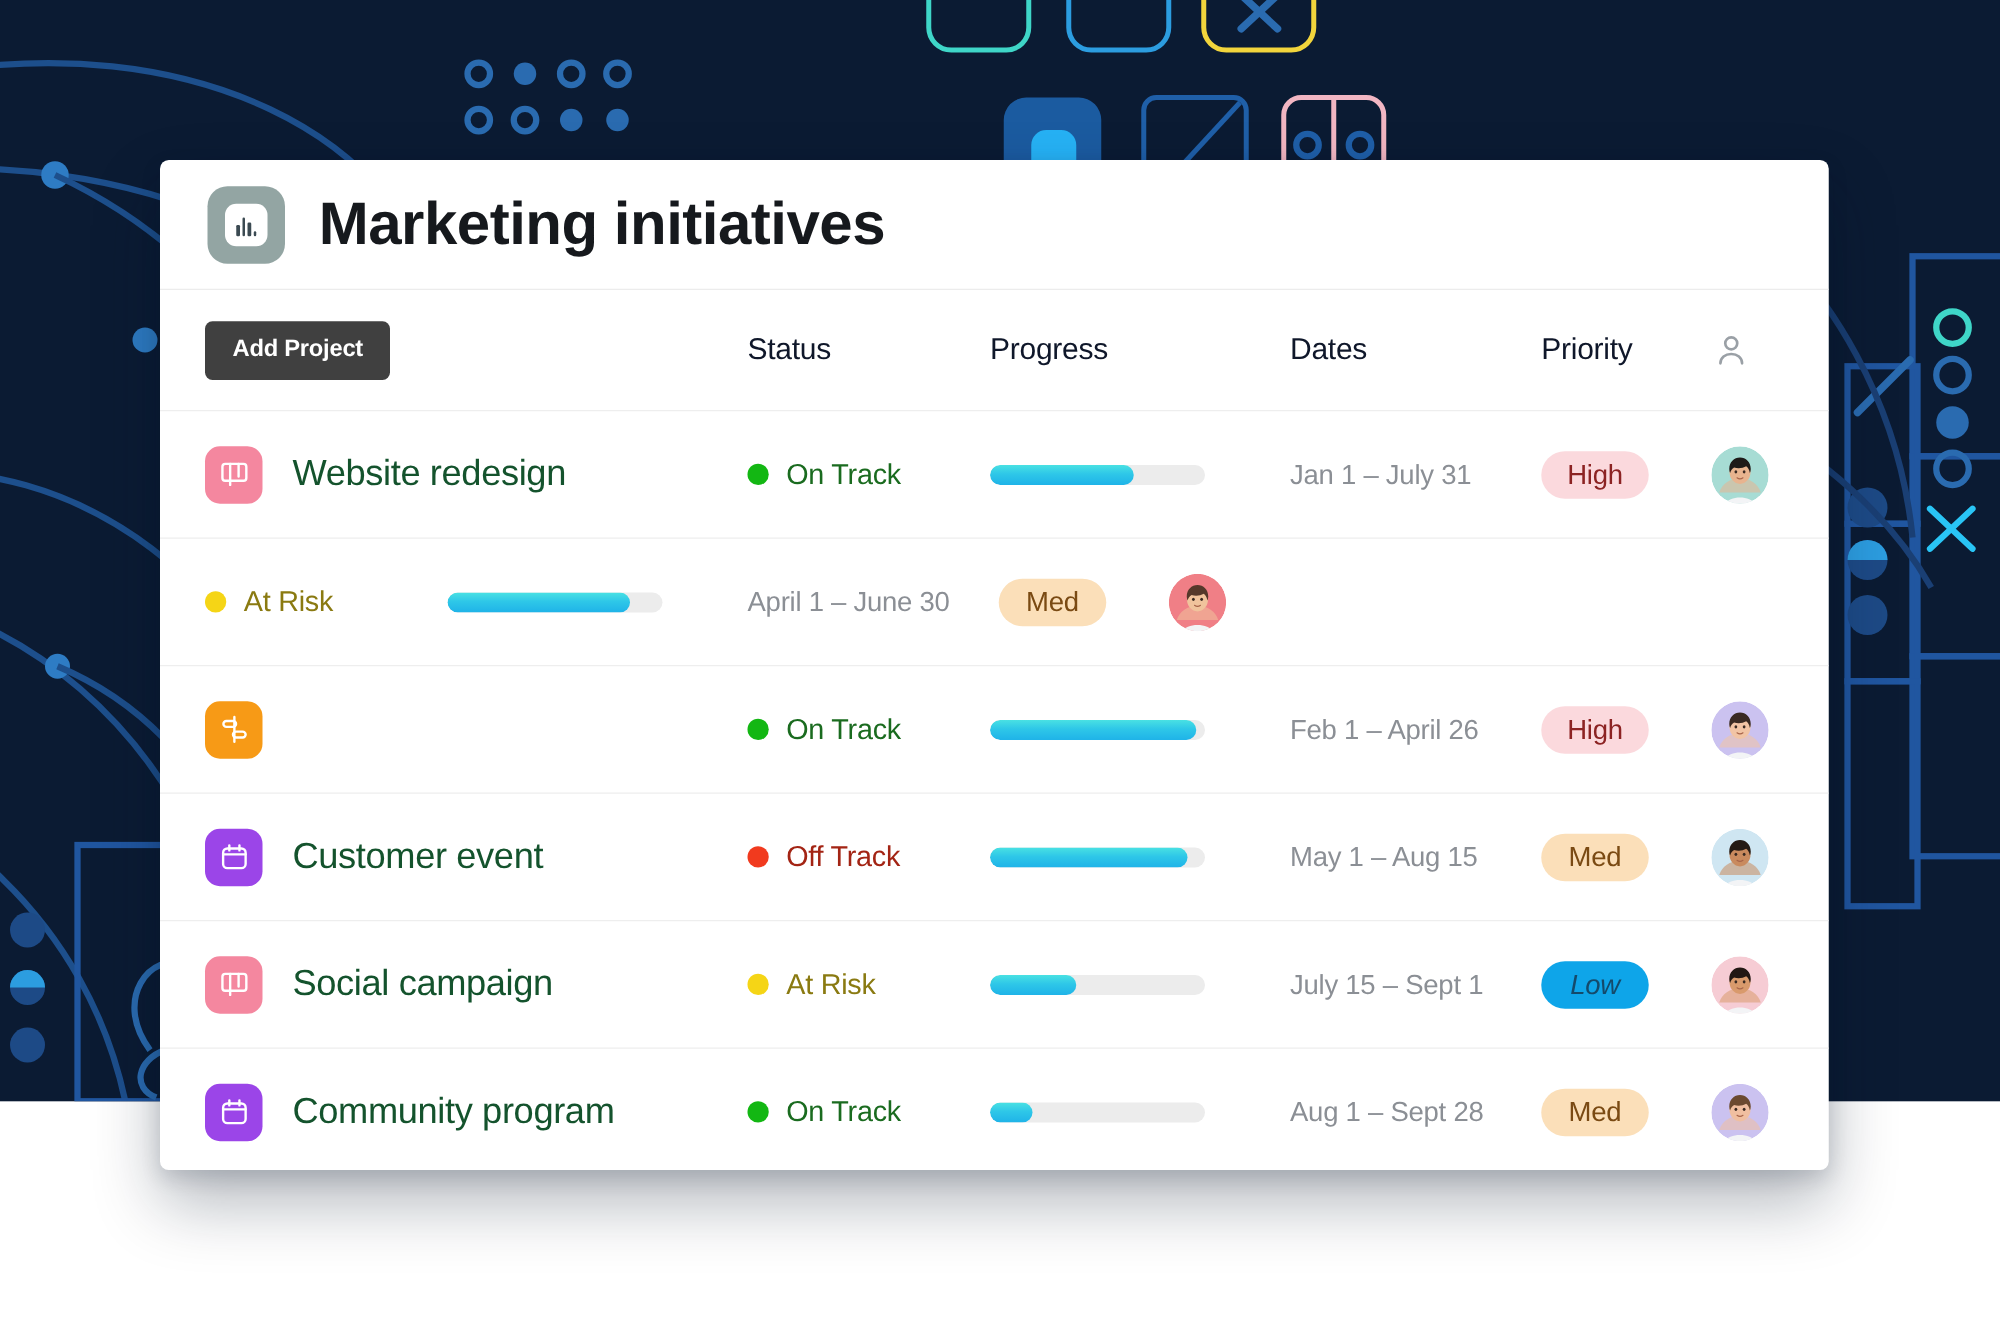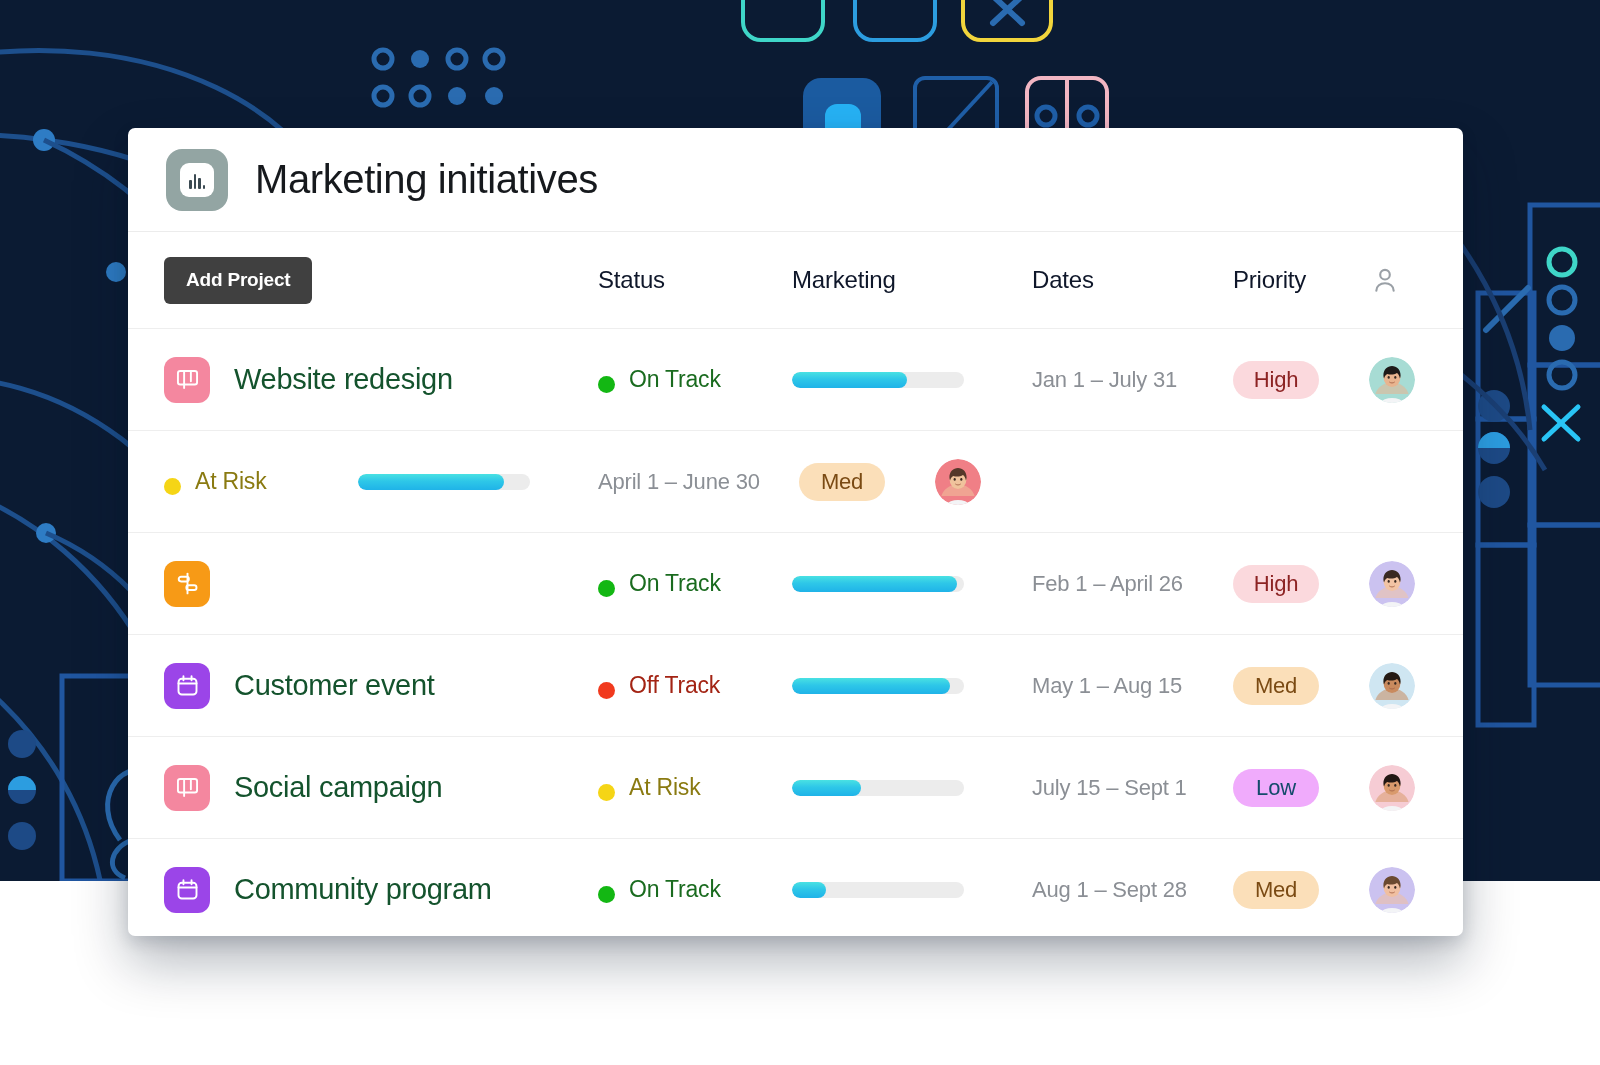--- a/index.html
+++ b/index.html
@@ -100,22 +100,22 @@
     background: #3b4a52;
     border-radius: 1px;
   }
   .app-icon-bars i:nth-child(1) { height: 9px; }
   .app-icon-bars i:nth-child(2) { height: 15px; }
   .app-icon-bars i:nth-child(3) { height: 11px; }
   .app-icon-bars i:nth-child(4) { height: 4px; }
 
   .card-title {
     margin-left: 27px;
-    font-size: 40px;
-    font-weight: 400;
+    font-size: 48px;
+    font-weight: 700;
     color: #16191d;
     letter-spacing: -0.4px;
     white-space: nowrap;
   }
 
   
   .table-head {
     display: flex;
     align-items: center;
     height: 96px;
@@ -178,21 +178,21 @@
   }
   .proj-name {
     margin-left: 24px;
     font-size: 29px;
     color: #14532d;
     font-weight: 400;
     letter-spacing: -0.3px;
     white-space: nowrap;
   }
 
-  .status-cell { display: flex; align-items: flex-end; }
+  .status-cell { display: flex; align-items: center; }
   .status-dot {
     width: 17px;
     height: 17px;
     border-radius: 50%;
     flex: none;
   }
   .status-text {
     margin-left: 14px;
     font-size: 23px;
     letter-spacing: -0.2px;
@@ -354,21 +354,21 @@
         </div>
       </div>
       <div class="card-title">Marketing initiatives</div>
     </div>
 
     <div class="table-head">
       <div class="col-name">
         <button class="add-btn">Add Project</button>
       </div>
       <div class="col-status col-label">Status</div>
-      <div class="col-prog col-label">Marketing</div>
+      <div class="col-prog col-label">Progress</div>
       <div class="col-dates col-label">Dates</div>
       <div class="col-prio col-label">Priority</div>
       <div class="col-owner">
         <svg class="owner-head-icon" width="32" height="32" viewBox="0 0 24 24" fill="none" stroke="currentColor" stroke-width="1.6" stroke-linecap="round" stroke-linejoin="round">
           <circle cx="12" cy="8" r="3.6"></circle>
           <path d="M5.5 20c0-3.4 2.9-5.6 6.5-5.6s6.5 2.2 6.5 5.6"></path>
         </svg>
       </div>
     </div>
 
@@ -521,21 +521,21 @@
           <div class="col-status status-cell">
             <span class="status-dot" style="background: rgb(245, 213, 22);"></span>
             <span class="status-text" style="color: rgb(138, 122, 17);">At Risk</span>
           </div>
           <div class="col-prog">
             <div class="prog-track">
               <div class="prog-fill" style="width: 40%;"></div>
             </div>
           </div>
           <div class="col-dates"><span class="dates-text">July 15 – Sept 1</span></div>
-          <div class="col-prio"><span class="prio-badge" style="background: #f0abfc; color: rgb(20, 74, 107);">Low</span></div>
+          <div class="col-prio"><span class="prio-badge" style="background: #0ea5e9; color: rgb(20, 74, 107); font-style: italic;">Low</span></div>
           <div class="col-owner">
             <div class="avatar">
               <svg viewBox="0 0 46 46">
                 <circle cx="23" cy="23" r="23" fill="#f6ccd4"></circle>
                 <path d="M23 41c-7.2 0-13.3 3.6-15.6 9.2h31.2C36.3 44.6 30.2 41 23 41z" fill="#f3f4f6"></path>
                 <path d="M23 25.6c-8 0-14.6 4.6-16.6 11.4h33.2C37.6 30.2 31 25.6 23 25.6z" fill="#d99a6c" opacity="0.55"></path>
                 <ellipse cx="23" cy="20.5" rx="8.4" ry="9.6" fill="#d99a6c"></ellipse>
                 <path d="M14.4 18.2c0-5.6 3.9-9.2 8.6-9.2s8.6 3.6 8.6 9.2c0 1.2-.3 2.3-.7 3.2-.5-2.8-1.6-4.6-3-5.4-2.4 1.6-6.6 2-9.6 1-1.6.9-2.7 2.6-3.2 4.4-.4-.9-.7-2-.7-3.2z" fill="#221713"></path>
                 <ellipse cx="19.7" cy="20.4" rx="1.1" ry="1.3" fill="#3a2a22"></ellipse>
                 <ellipse cx="26.3" cy="20.4" rx="1.1" ry="1.3" fill="#3a2a22"></ellipse>

